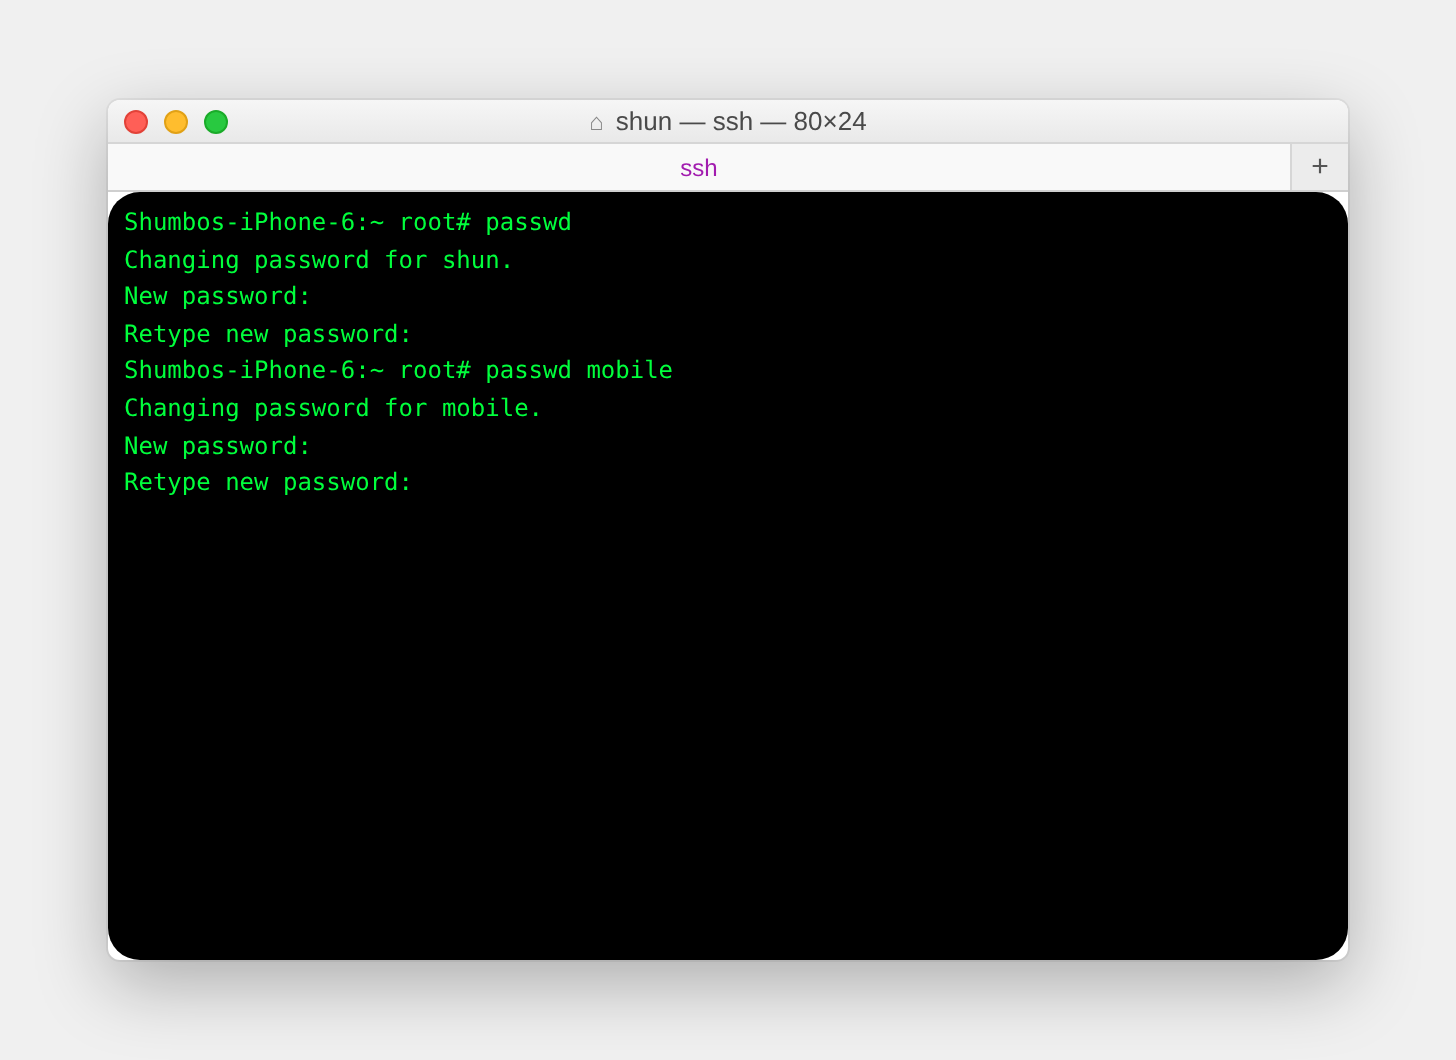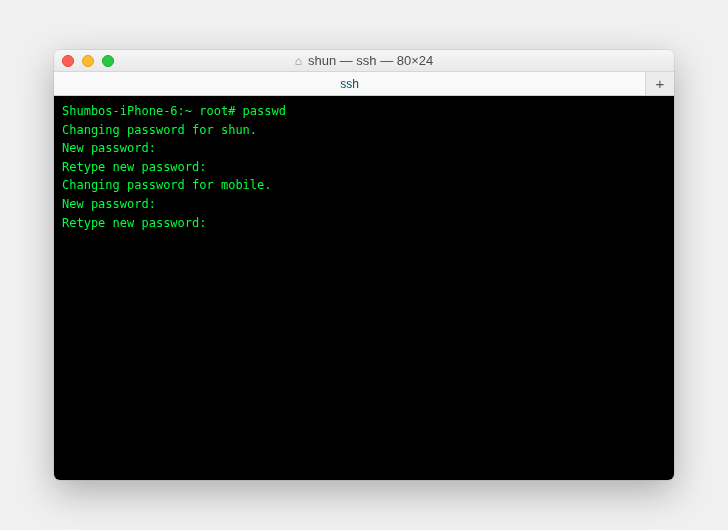--- a/index.html
+++ b/index.html
@@ -54,21 +54,21 @@
     border-bottom:1px solid #cfcfcf;
     display:flex;
     align-items:stretch;
   }
   .tab {
     flex:1;
     display:flex;
     align-items:center;
     justify-content:center;
     font-size:12px;
-    color:#0c4a6e;
+    color:#a21caf;
     background:#f9f9f9;
     border-right:1px solid #d6d6d6;
   }
   .tab-add {
     width:28px;
     display:flex;
     align-items:center;
     justify-content:center;
     font-size:15px;
     color:#555;
@@ -77,20 +77,21 @@
   }
   .terminal {
     flex:1;
     background:#000;
     padding:6px 8px;
     font-family: "Menlo","Monaco","Consolas",monospace;
     font-size:12px;
     line-height:1.55;
     color:#00ff3c;
     overflow:hidden;
+    border-radius:16px;
   }
   .line { white-space: pre; }
   .cursor {
     display:inline-block;
     width:7px;
     height:13px;
     background:#00ff3c;
     vertical-align:-2px;
     margin-left:2px;
   }
@@ -119,18 +120,19 @@
     <div class="tab-add">
       <span>+</span>
     </div>
   </div>
 
   <div class="terminal">
     <div class="line">Shumbos-iPhone-6:~ root# passwd</div>
     <div class="line">Changing password for shun.</div>
     <div class="line">New password:</div>
     <div class="line">Retype new password:</div>
+    <div class="line">Shumbos-iPhone-6:~ root# passwd mobile</div>
     <div class="line">Changing password for mobile.</div>
     <div class="line">New password:</div>
     <div class="line">Retype new password:</div>
   </div>
 
 </div>
 
 </body></html>

